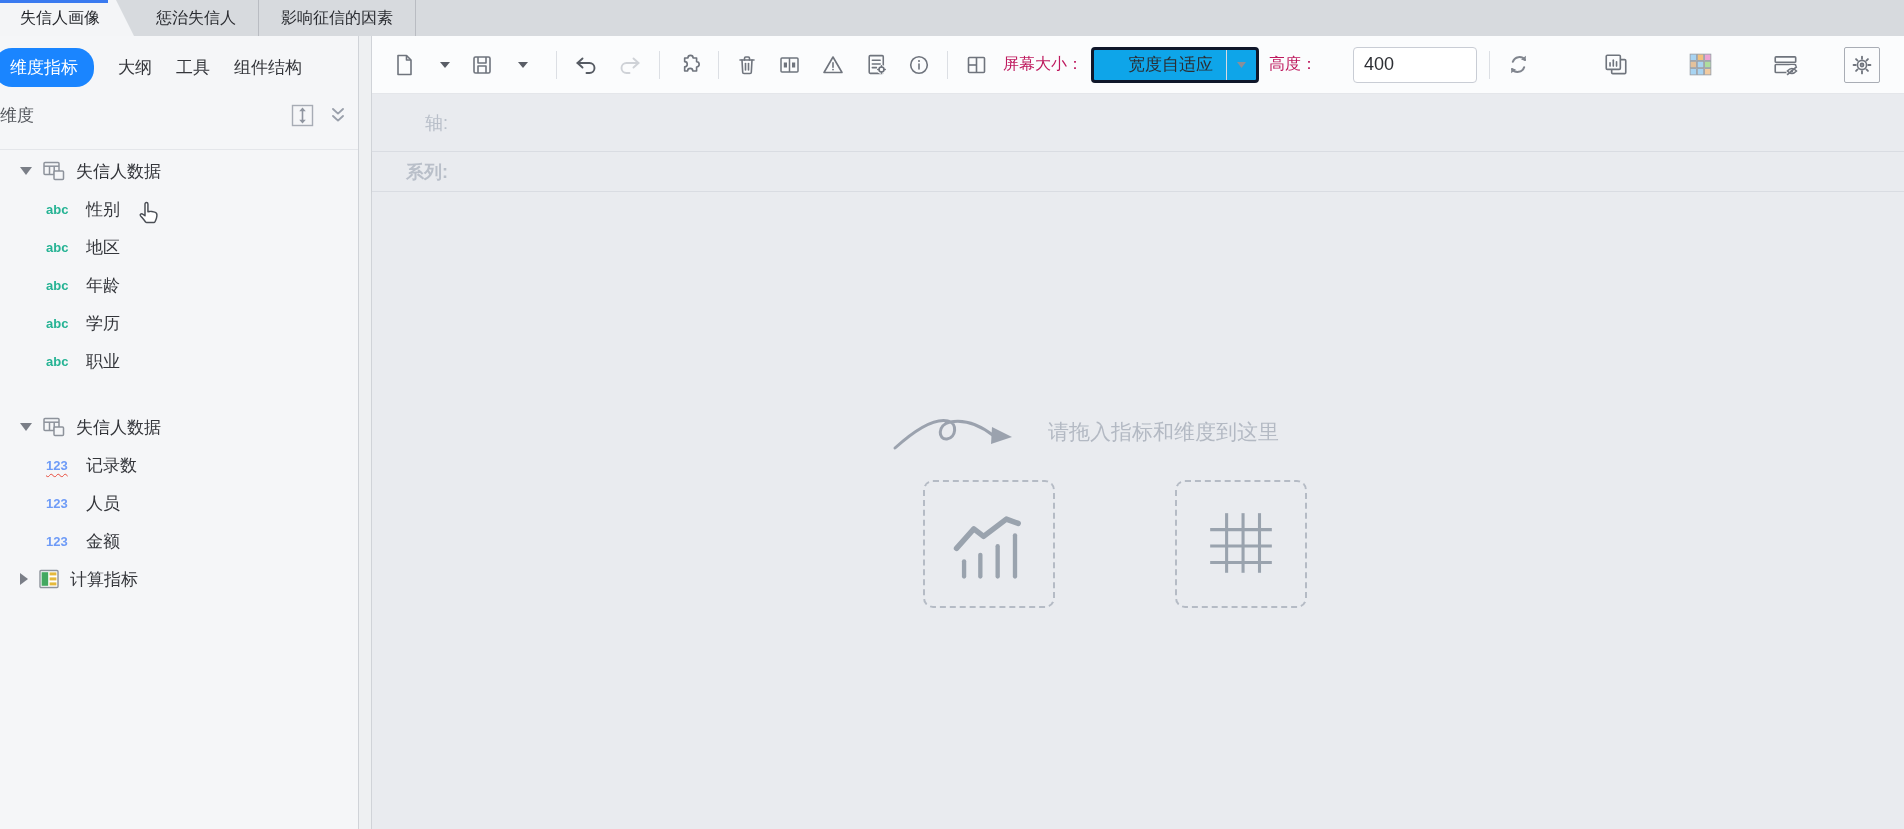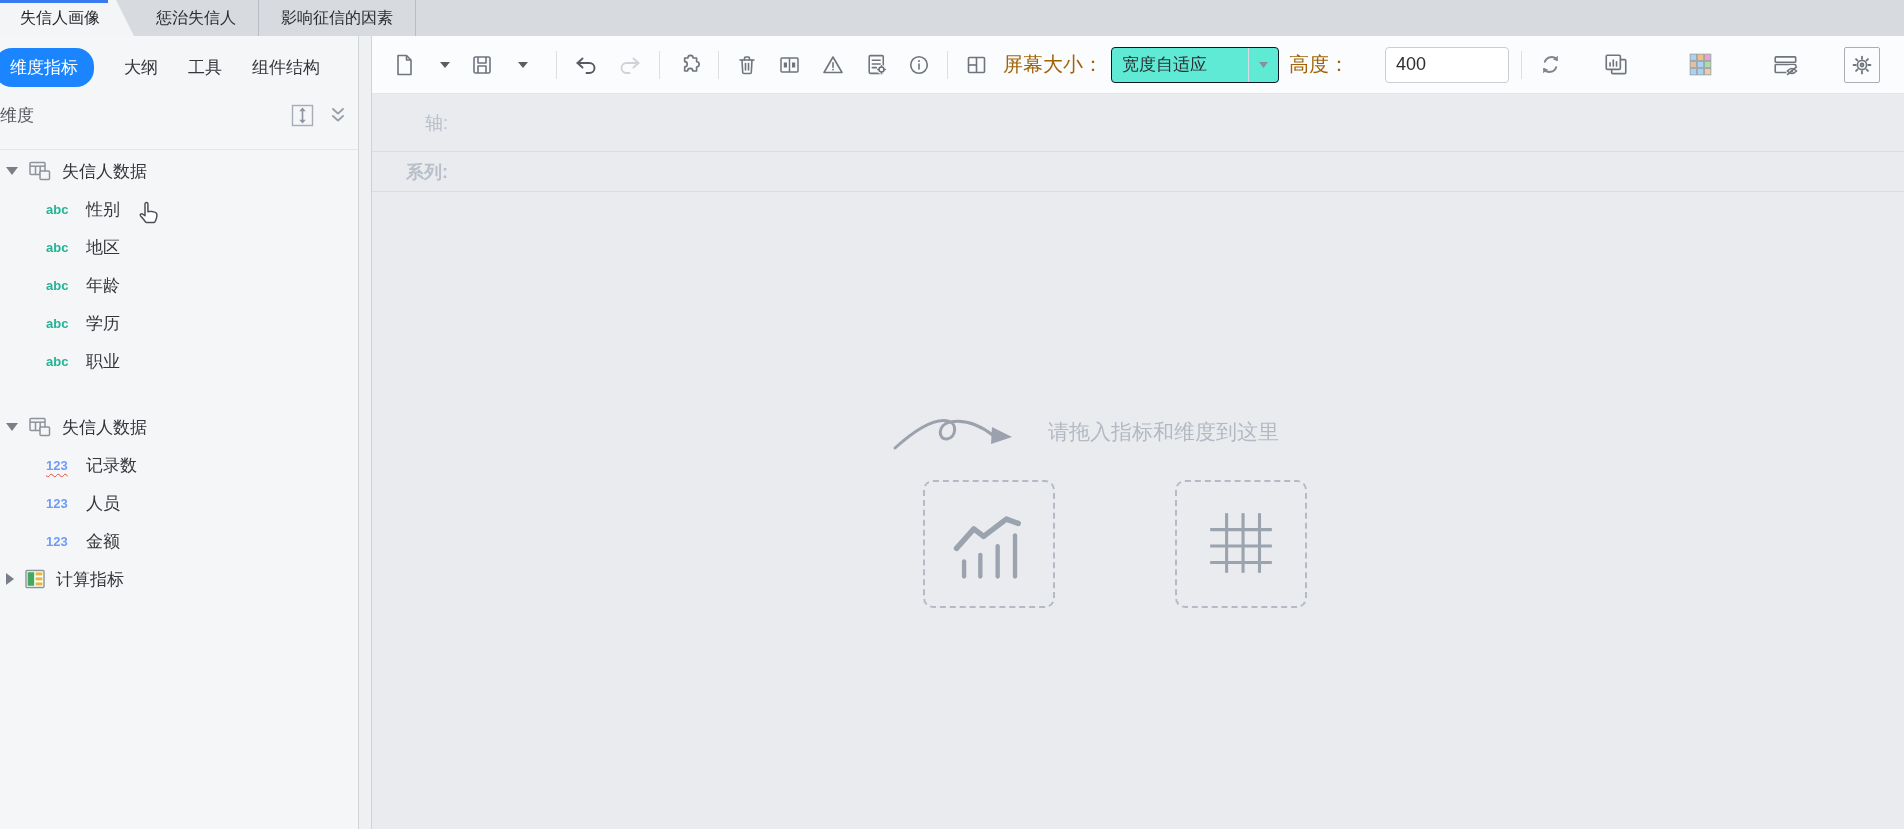--- a/index.html
+++ b/index.html
@@ -16,54 +16,54 @@
   
   .tabbar{position:absolute;left:0;top:0;width:1904px;height:36px;background:var(--tabbar-bg);display:flex;align-items:stretch;padding-left:0;}
   .wtab{height:36px;display:flex;align-items:center;padding:0 22px;font-size:16px;color:#2a2c31;position:relative;white-space:nowrap;cursor:pointer;}
   .wtab.inactive{border-right:1px solid #b9bcc2;}
   .wtab.active{background:var(--active-tab-bg);color:#1f2126;padding:0 34px 0 20px;clip-path:polygon(0 0,calc(100% - 18px) 0,100% 100%,0 100%);}
   .wtab.active::before{content:"";position:absolute;left:0;top:0;right:26px;height:3px;background:#3a7af0;}
 
   
   .sidebar{position:absolute;left:0;top:36px;width:358px;height:793px;background:var(--bg-sidebar);overflow:hidden;}
   .sb-tabs{height:56px;display:flex;align-items:center;padding-top:6px;}
-  .sb-tab{font-size:17px;color:#34363b;margin-left:30px;cursor:pointer;white-space:nowrap;}
+  .sb-tab{font-size:17px;color:#34363b;margin-left:24px;cursor:pointer;white-space:nowrap;}
   .sb-tab.pill{margin-left:-6px;background:var(--blue);color:#fff;padding:8px 16px;border-radius:18px;}
   .sb-board{height:36px;display:flex;align-items:center;padding:0 10px 0 0;}
   .board-name{font-size:18px;color:#23242a;}
   .board-actions{margin-left:auto;display:flex;align-items:center;gap:14px;}
   .board-actions .ib{cursor:pointer;display:flex;}
   .sb-header{margin-top:12px;height:46px;display:flex;align-items:flex-start;padding:0 10px 0 0;border-bottom:1px solid #e4e6ea;}
   .sb-header .title{font-size:17px;color:#55585e;}
   .sb-header .hicons{margin-left:auto;display:flex;align-items:center;gap:14px;}
   .tree{padding-top:2px;}
   .trow{height:38px;display:flex;align-items:center;font-size:17px;color:#34363b;cursor:pointer;}
-  .trow.group{padding-left:6px;gap:9px;}
+  .trow.group{padding-left:20px;gap:9px;}
   .trow.leaf{padding-left:46px;gap:10px;}
   .caret-down{width:0;height:0;border-left:6px solid transparent;border-right:6px solid transparent;border-top:8px solid #7a7e87;}
   .caret-right{width:0;height:0;border-top:6px solid transparent;border-bottom:6px solid transparent;border-left:8px solid #7a7e87;}
   .badge{font-weight:700;font-size:13px;width:30px;flex:0 0 auto;}
   .badge.abc{color:var(--green);}
   .badge.num{color:var(--numblue);}
   .badge.wavy{text-decoration:underline wavy #e84c3d 1px;text-underline-offset:3px;}
   .measures-block{margin-top:26px;}
   .hand{margin-left:6px;transform:translateY(4px);}
 
   
   .splitter{position:absolute;left:358px;top:36px;width:14px;height:793px;background:#eef0f2;border-left:1px solid #d0d3d8;border-right:1px solid #d0d3d8;cursor:col-resize;}
 
   
   .main{position:absolute;left:372px;top:36px;width:1532px;height:793px;display:flex;flex-direction:column;}
   .toolbar{height:58px;background:var(--bg-toolbar);border-bottom:1px solid #e4e6ea;display:flex;align-items:center;padding:0 24px 0 16px;}
   .tb-sep{width:1px;height:28px;background:#dcdfe4;margin:0 12px;flex:0 0 auto;}
   .tbtn{display:flex;align-items:center;justify-content:center;padding:4px;cursor:pointer;flex:0 0 auto;}
   .tgroup{display:flex;align-items:center;gap:6px;margin-right:12px;flex:0 0 auto;}
   .tbtn + .tbtn{margin-left:10px;}
-  .tb-label{font-size:20px;color:#a16207;margin:0 8px 0 10px;white-space:nowrap;}
-  .dropdown{width:168px;height:36px;background:#5eead4;border:1px solid #0f172a;border-radius:4px;display:flex;align-items:center;cursor:pointer;}
+  .tb-label{font-size:16px;color:#be185d;margin:0 8px 0 10px;white-space:nowrap;}
+  .dropdown{width:168px;height:36px;background:#0ea5e9;border:3px solid #0f172a;border-radius:4px;display:flex;align-items:center;cursor:pointer;padding-left:24px;}
   .dropdown .val{flex:1;font-size:17px;color:#2c2e33;padding-left:10px;white-space:nowrap;overflow:hidden;}
   .dropdown .dd-caret{width:30px;height:100%;border-left:1px solid #d8dbe1;display:flex;align-items:center;justify-content:center;}
   .num-input{width:124px;height:36px;background:#fff;border:1px solid #c9cdd5;border-radius:4px;font-size:18px;color:#2c2e33;padding:0 10px;font-family:"Liberation Sans","DejaVu Sans",sans-serif;margin-left:28px;}
   .tb-right{margin-left:auto;display:flex;align-items:center;gap:40px;}
   .gear-box{width:36px;height:36px;border:1px solid #a9adb5;border-radius:2px;display:flex;align-items:center;justify-content:center;cursor:pointer;}
 
   
   .fields{background:var(--bg-canvas);}
   .field-row{display:flex;align-items:center;}
   .field-row.axis{height:58px;border-bottom:1px solid #d9dce2;}

